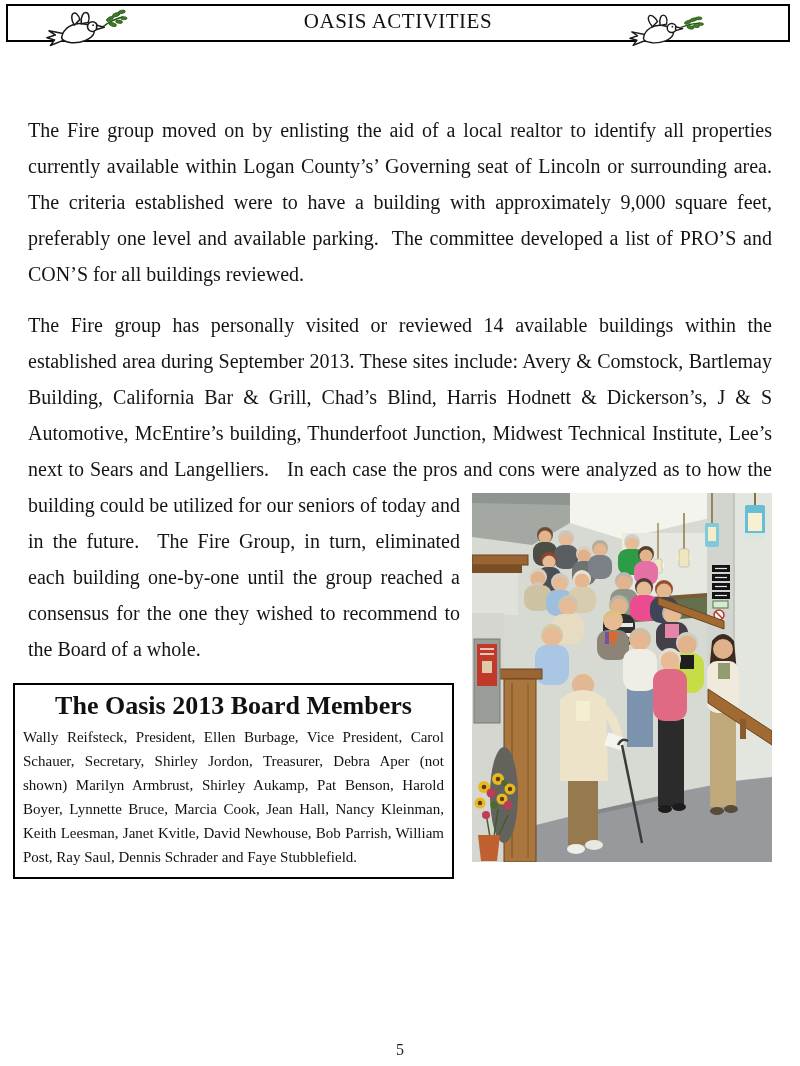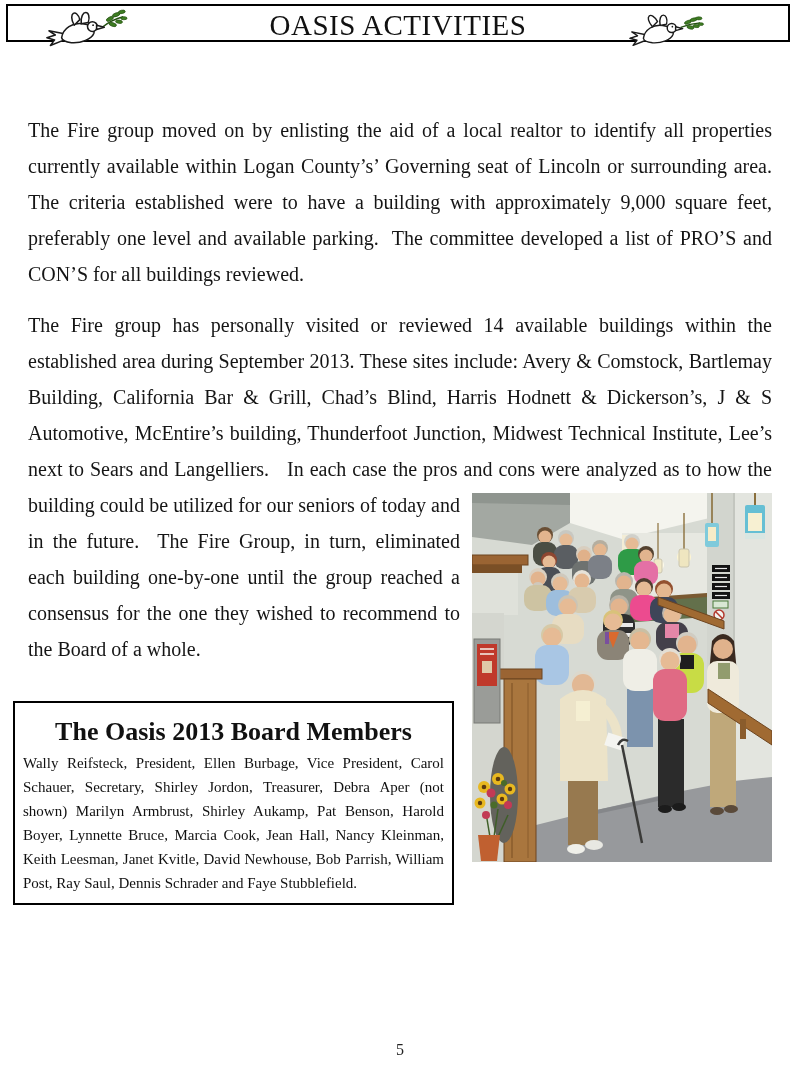--- a/index.html
+++ b/index.html
@@ -3,38 +3,38 @@
 <meta charset="utf-8">
 <style>
   html,body{margin:0;padding:0;background:#ffffff;}
   .page{position:relative;width:800px;height:1066px;background:#ffffff;
         font-family:"Liberation Serif",serif;color:#151515;overflow:hidden;}
 
   
   .masthead{position:absolute;left:6px;top:4px;width:784px;height:38px;
             border:2px solid #000;box-sizing:border-box;background:#fff;}
   .masthead .title{position:absolute;left:0;right:0;top:3px;text-align:center;
-            font-size:29px;letter-spacing:.5px;color:#111;}
+            font-size:21px;letter-spacing:.5px;color:#111;}
   .dove{position:absolute;top:1px;width:92px;height:42px;}
   .dove.left{left:30px;}
   .dove.right{right:78px;transform:scale(.92);}
 
   
   .body-text{position:absolute;left:13px;top:97px;width:774px;
              font-size:20px;line-height:36px;text-align:justify;}
   .body-text p{margin:15px;}
   .t{white-space:pre-wrap;}
 
   
   .photo-float{float:right;width:300px;height:369px;margin:6px 0 10px 12px;}
   .photo-float svg{display:block;width:300px;height:369px;}
 
   
-  .board-box{width:421px;border:2px solid #000;margin-top:34px;
-             padding:12px 8px 8px;box-sizing:content-box;background:#fff;}
+  .board-box{width:421px;border:2px solid #000;margin-top:16px;
+             padding:4px 8px 8px;box-sizing:content-box;background:#fff;}
   .board-title{font-size:26px;font-weight:bold;text-align:center;
                line-height:33px;margin:0 0 3px;color:#111;}
   .board-members{font-size:15px;line-height:24px;text-align:justify;color:#111;}
 
   
   .footer{position:absolute;left:0;right:0;top:1041px;text-align:center;
           font-size:16px;color:#222;}
 </style>
 </head>
 <body>

